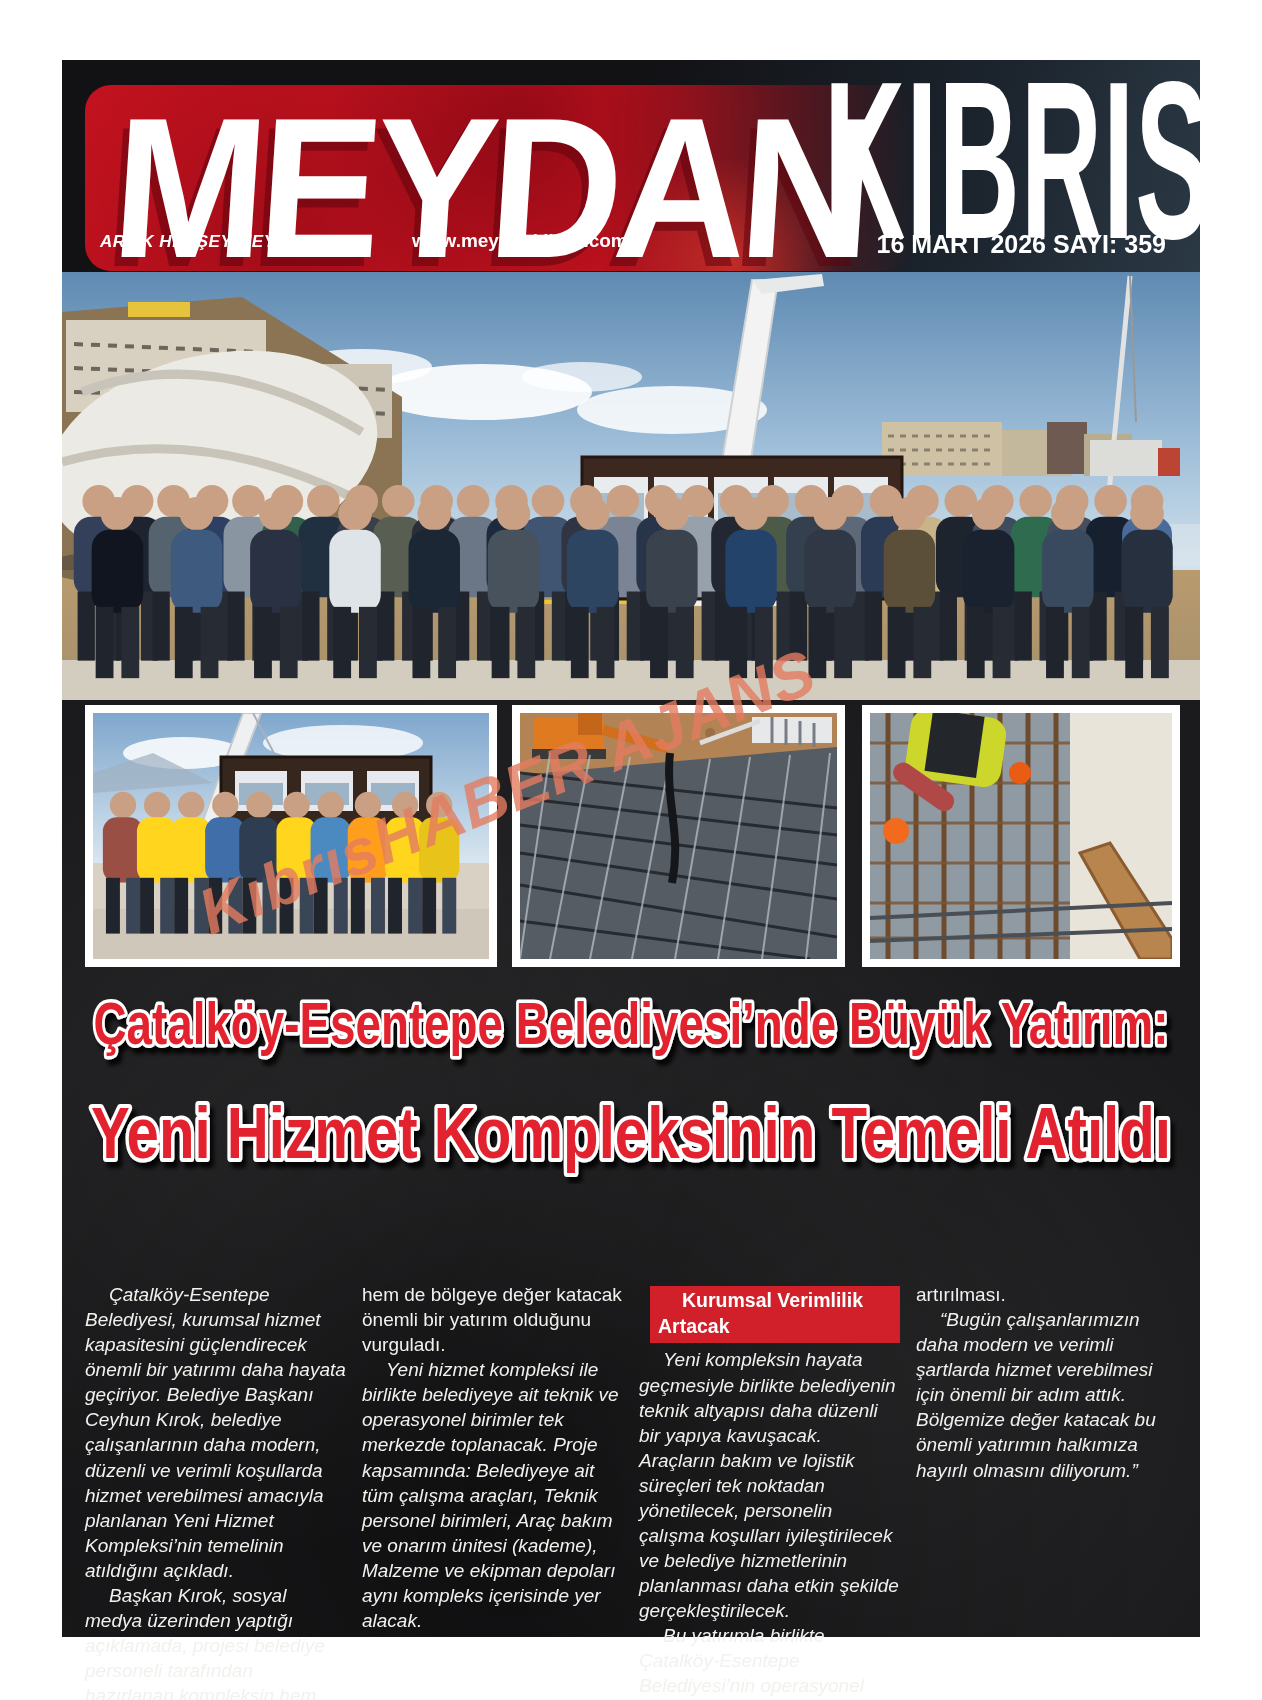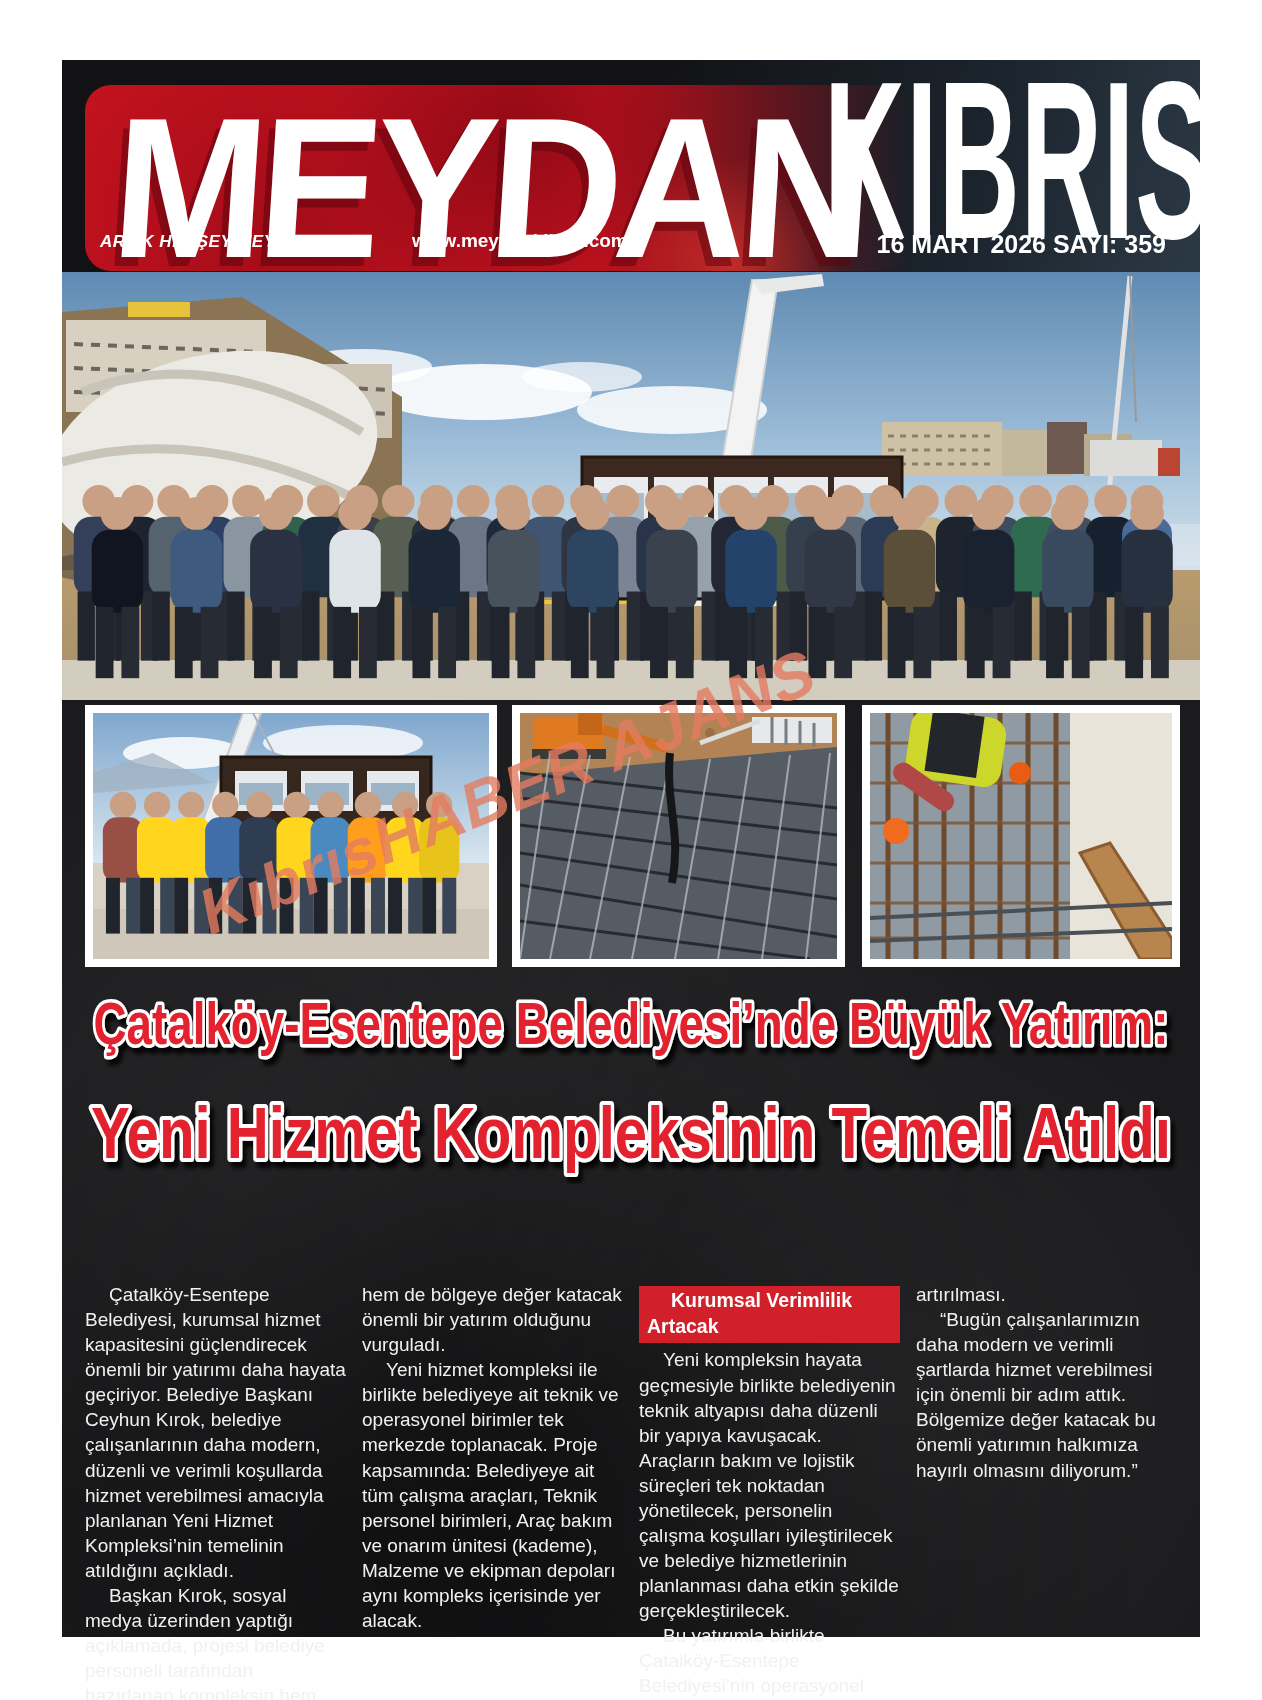--- a/index.html
+++ b/index.html
@@ -36,23 +36,23 @@
   .watermark{position:absolute;left:140px;top:818px;transform:rotate(-22deg);transform-origin:0 50%;
         font-size:64px;font-weight:bold;font-style:italic;color:rgba(228,124,96,0.8);
         white-space:nowrap;letter-spacing:1px;z-index:5;}
   
   .headline-svg{position:absolute;left:0;top:912px;width:1138px;height:212px;display:block;}
   
   .article{position:absolute;left:23px;top:1222px;width:1092px;display:grid;
         grid-template-columns:repeat(4,1fr);column-gap:16px;}
   .col{min-width:0;}
   .col p{margin:0;color:#f3f1ee;font-size:19px;line-height:1.32;}
-  .ind{text-indent:24px;}
+  .ind{text-indent:24px;font-style:italic;}
   .subhead{background:#d2202a;color:#ffffff;font-weight:bold;font-size:19.5px;line-height:1.32;
-        padding:2px 8px 4px 8px;margin:4px 0 4px 0;white-space:pre-line;text-indent:24px;}
+        padding:2px 8px 4px 8px;margin:4px 0 4px 11px;white-space:pre-line;text-indent:24px;}
 </style>
 </head>
 <body>
 
 <div class="sheet">
   <div class="dark">
 
     <div class="masthead">
       <div class="masthead-red"></div>
       <div class="logo-meydan">MEYDAN</div>

